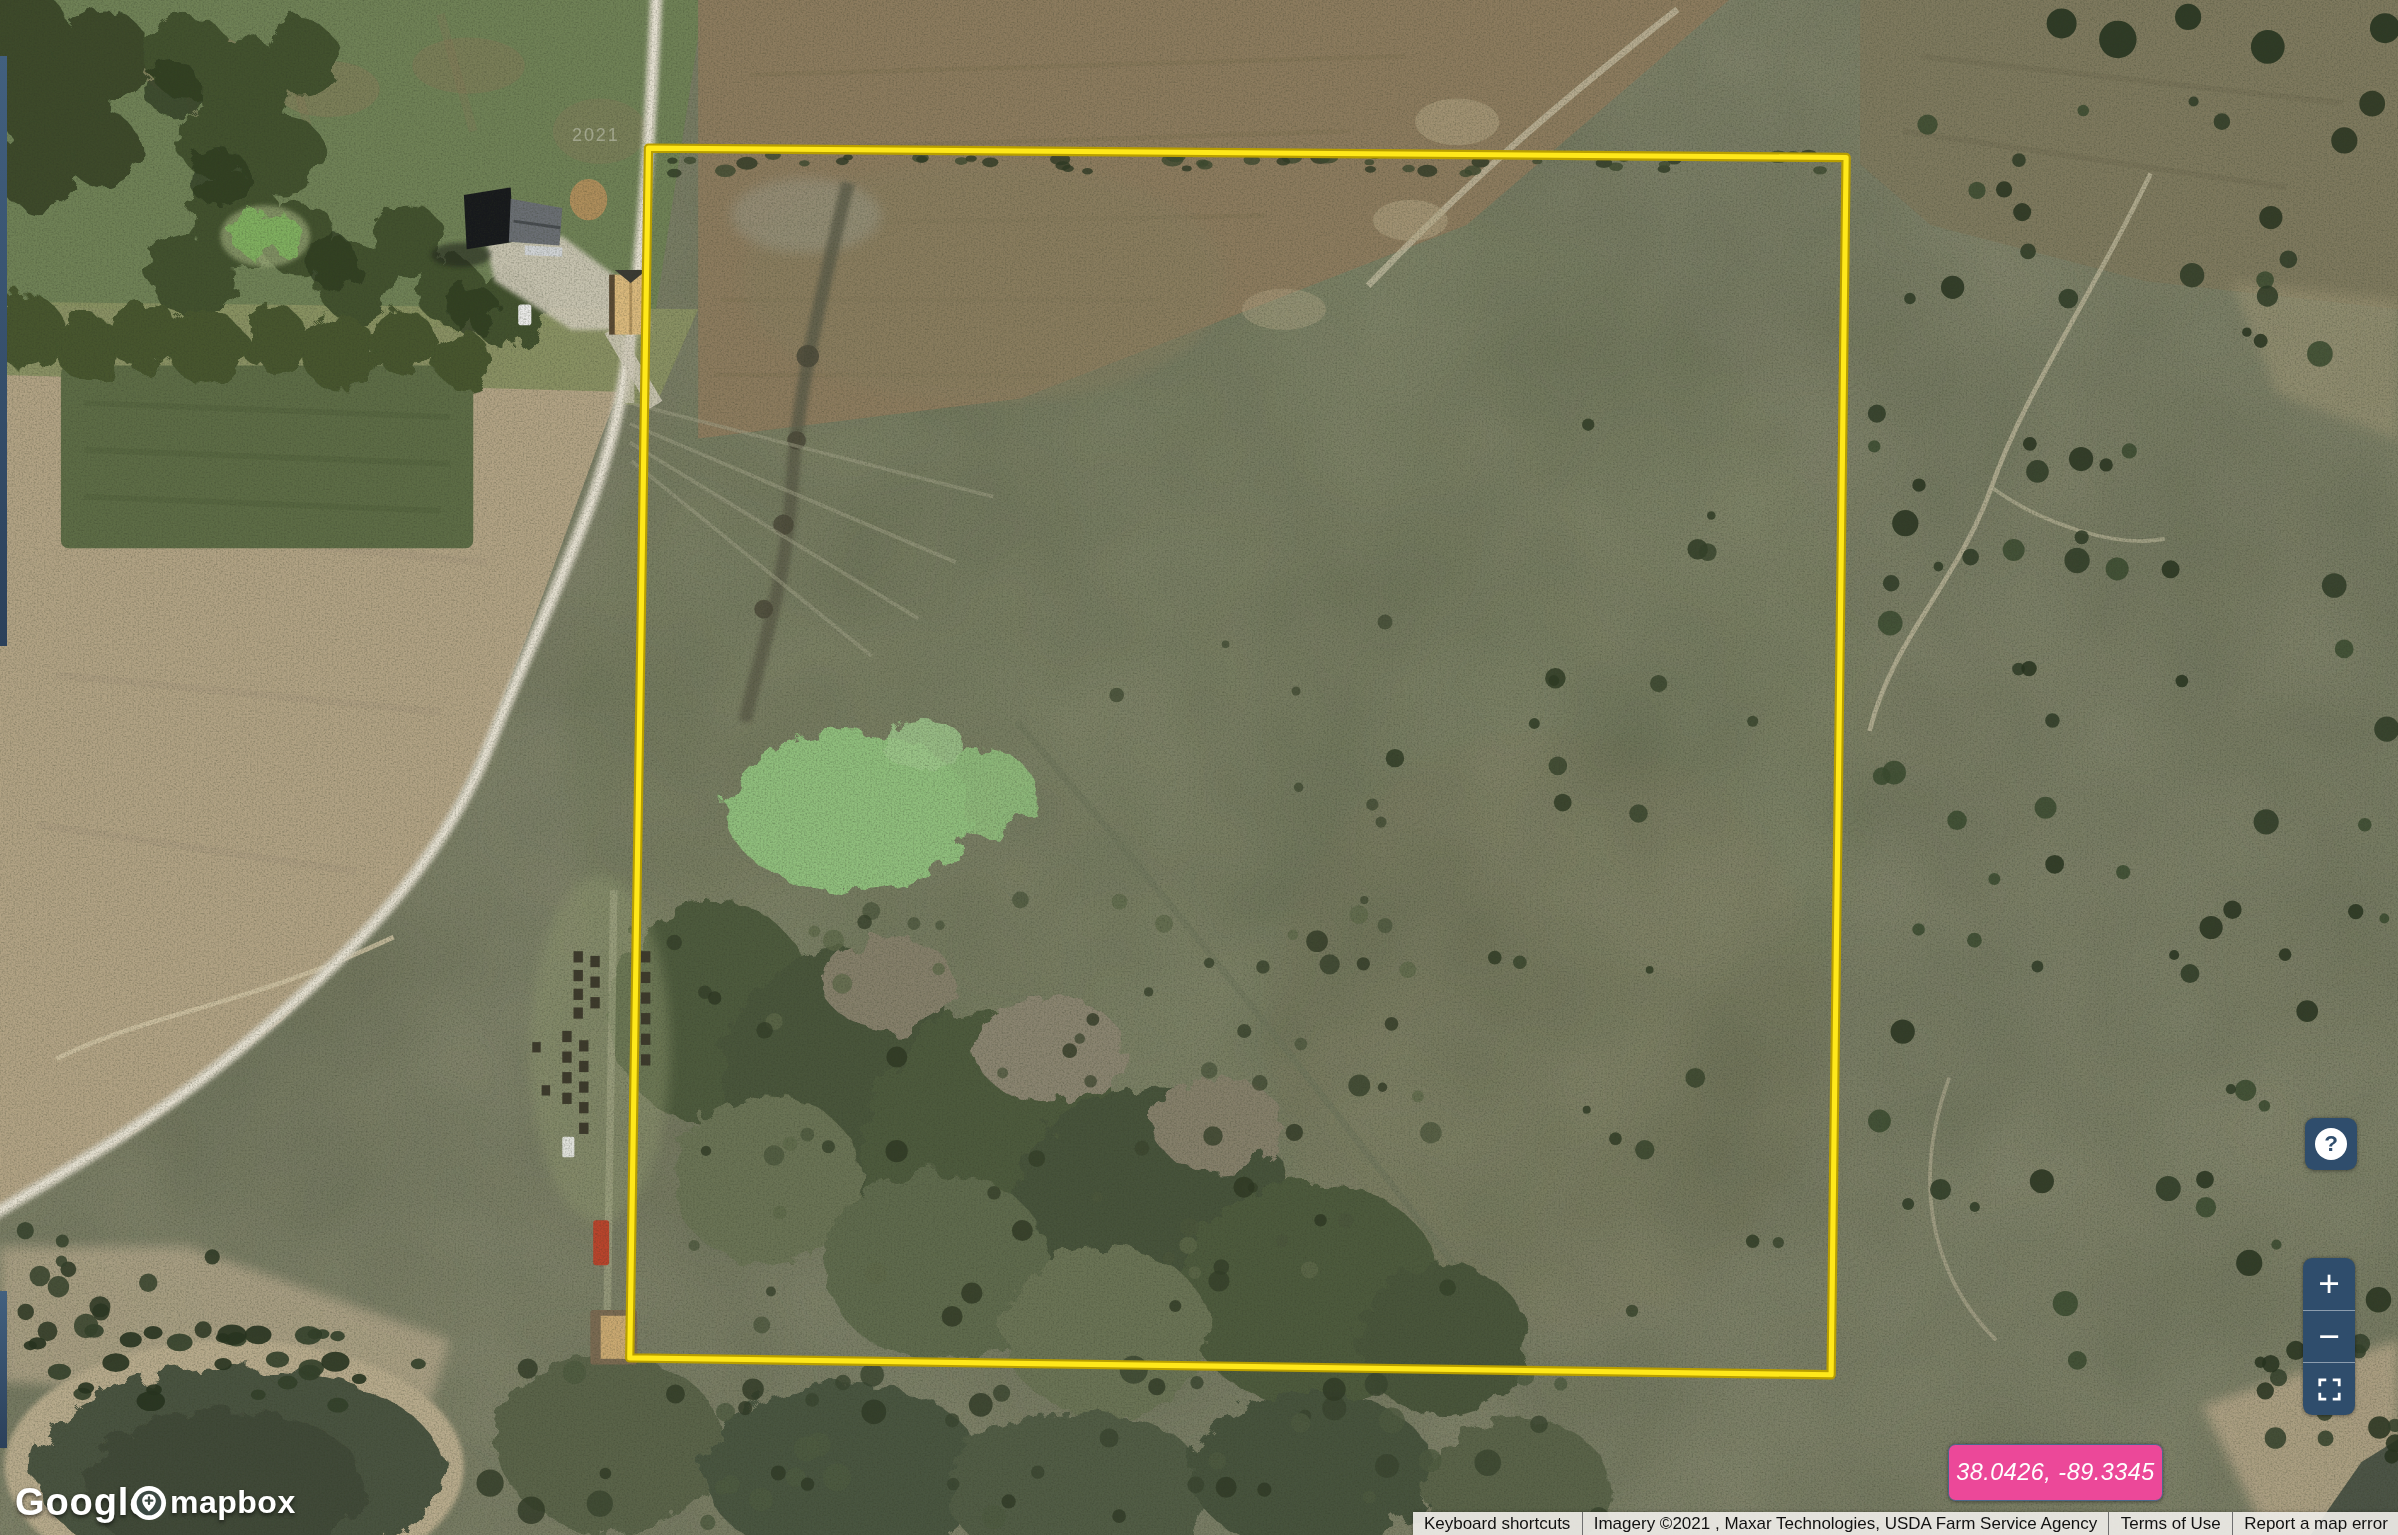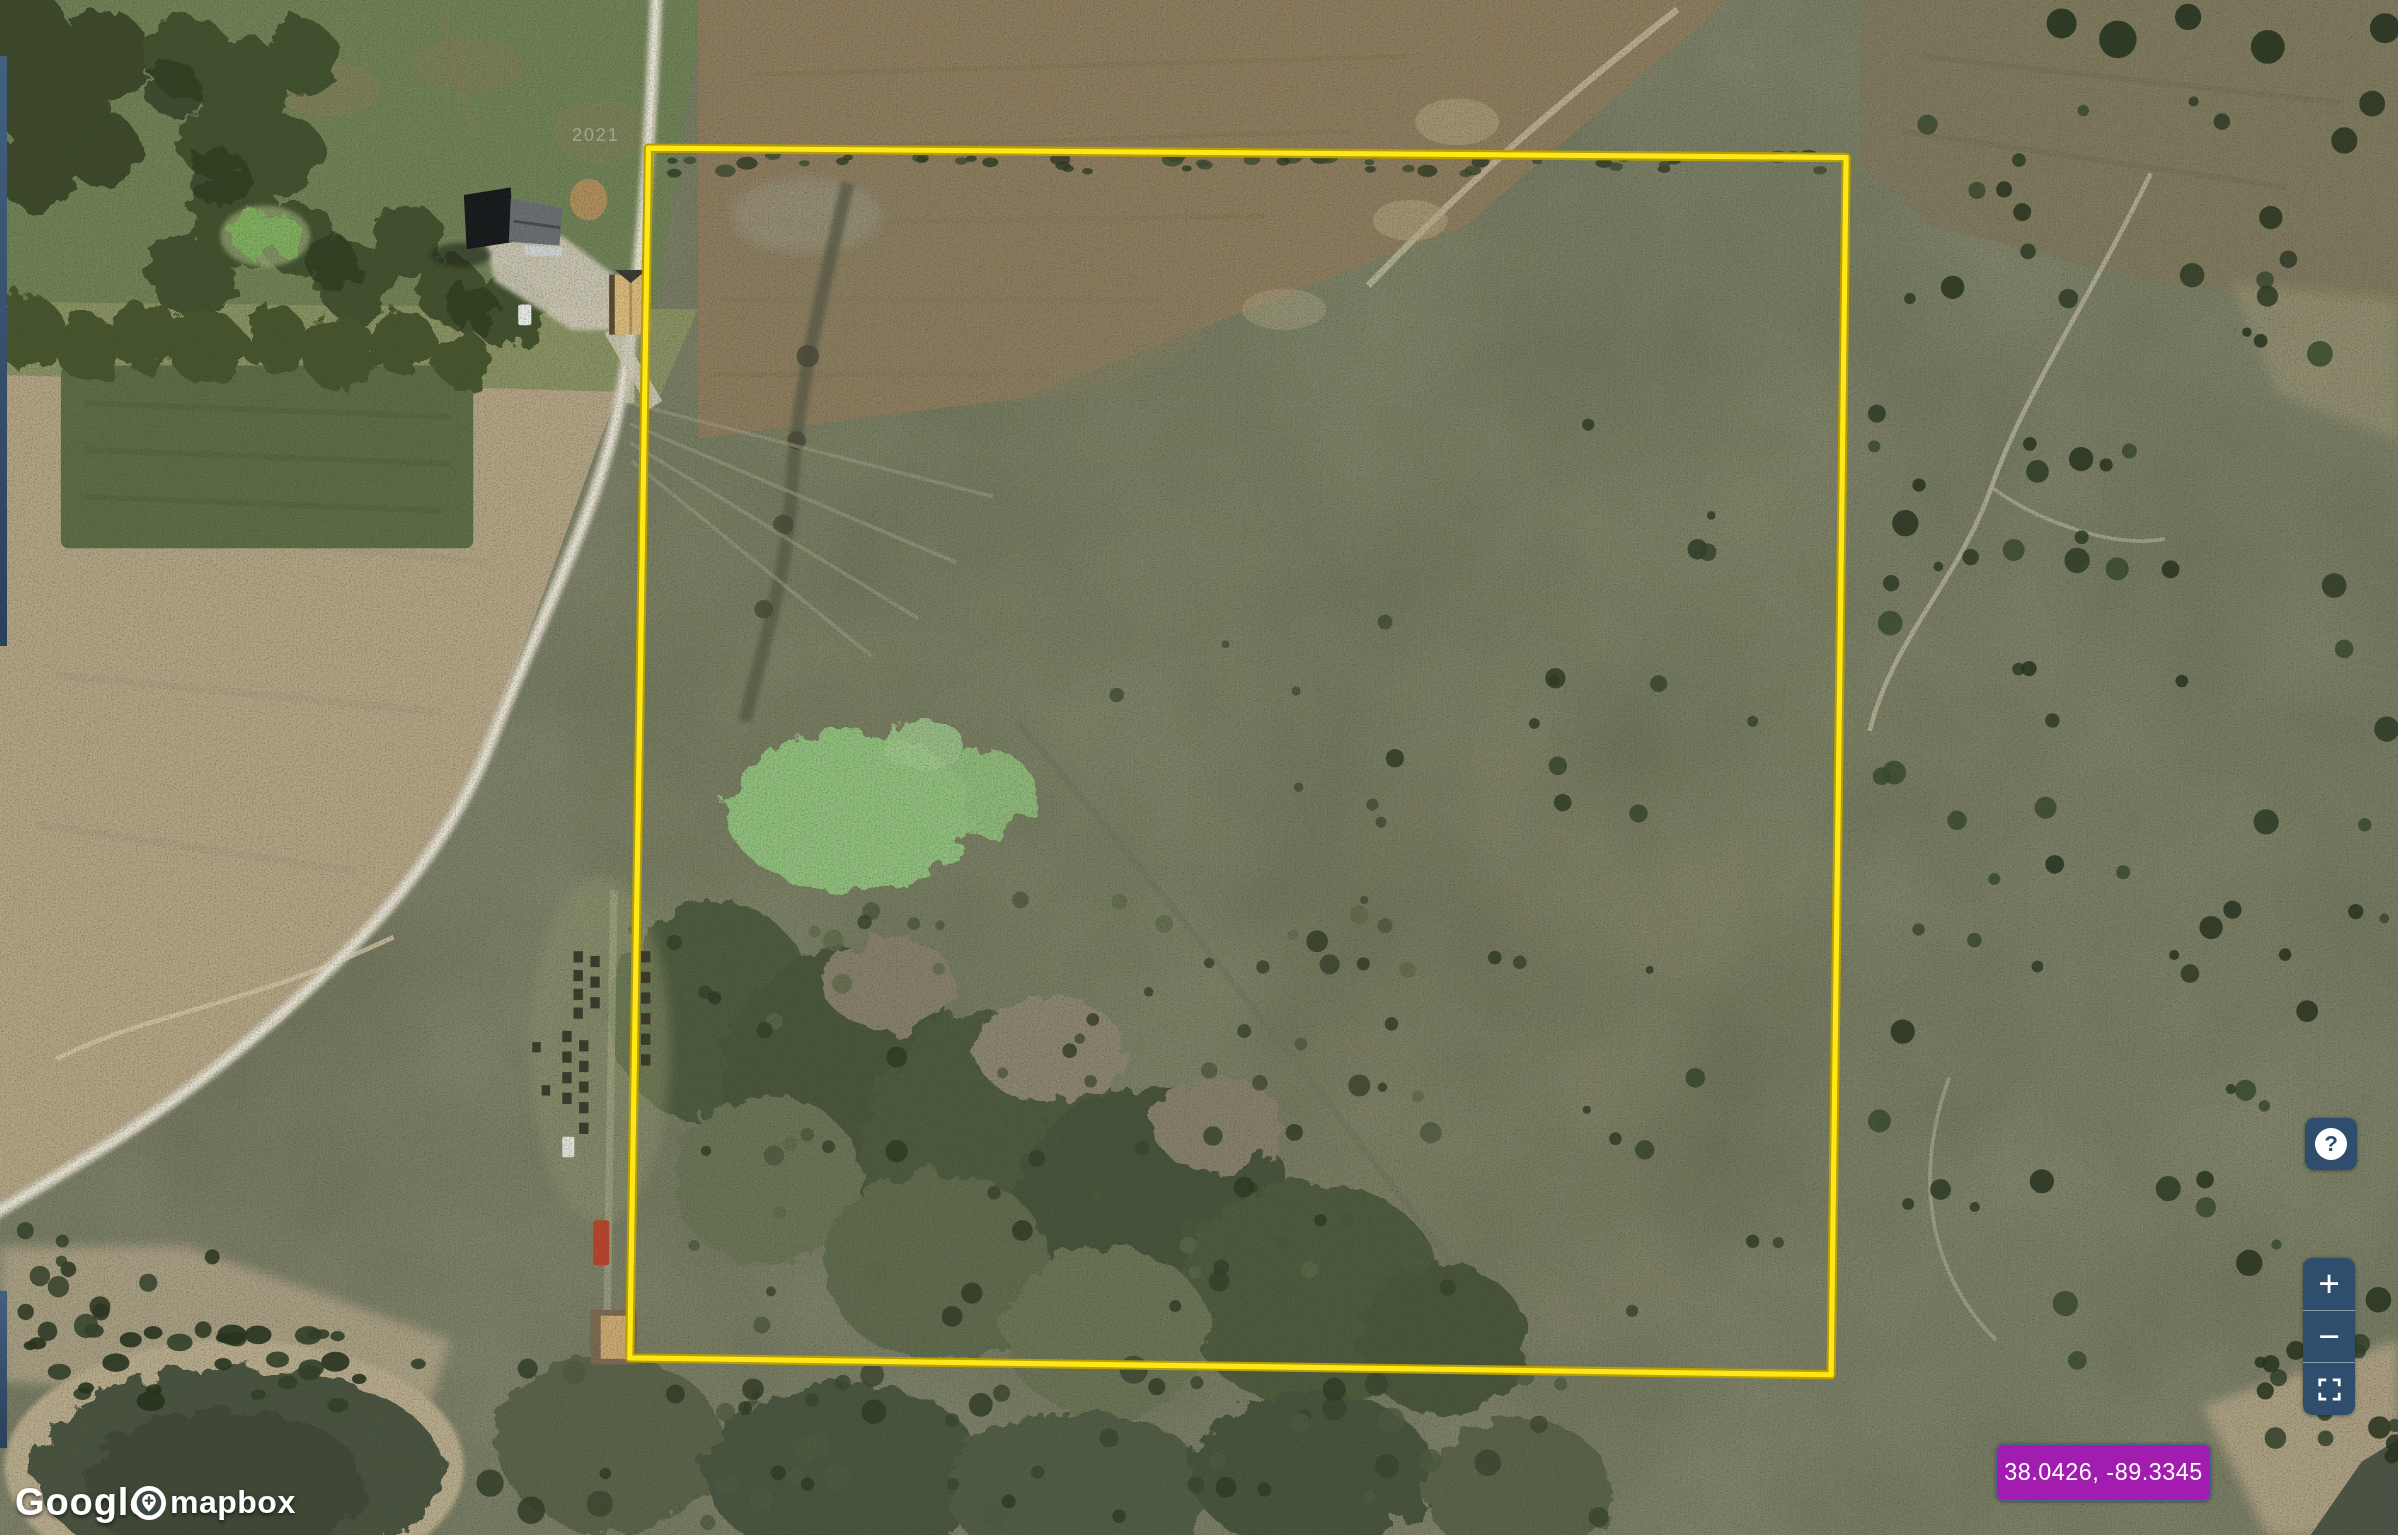--- a/index.html
+++ b/index.html
@@ -34,25 +34,25 @@
         align-items:center;justify-content:center;cursor:pointer;}
   #help .qcirc{width:32px;height:32px;border-radius:50%;background:#fff;
         color:#2f4d6c;font-weight:700;font-size:22.5px;display:flex;
         align-items:center;justify-content:center;}
   #zoomstack{left:2303px;top:1258px;width:52px;height:157px;display:flex;
         flex-direction:column;}
   .zbtn{flex:1;display:flex;align-items:center;justify-content:center;
         color:#fff;font-size:37px;font-weight:400;cursor:pointer;line-height:1;}
   .zbtn + .zbtn{border-top:0.9px solid rgba(255,255,255,.45);}
 
-  #coords{position:absolute;left:1996px;top:1444px;width:213px;height:55px;
-          background:#a21caf;border:0.9px solid #4a6889;border-radius:7.5px;
+  #coords{position:absolute;left:1948px;top:1444px;width:213px;height:55px;
+          background:#ec4899;border:0.9px solid #4a6889;border-radius:7.5px;
           color:#fff;font-size:23.4px;display:flex;align-items:center;
           justify-content:center;letter-spacing:0.5px;
-          box-shadow:0 0.9px 3.7px rgba(0,0,0,.4);}
+          box-shadow:0 0.9px 3.7px rgba(0,0,0,.4);font-style:italic;}
 
   #imgyear{position:absolute;left:572px;top:125px;color:rgba(255,255,255,.32);
           font-size:18px;letter-spacing:1.9px;}
 </style>
 </head>
 <body>
 
 <div id="stage">
 
   <svg id="scene" viewBox="0 0 2560 1639">
@@ -681,20 +681,26 @@
       <svg width="36" height="36" viewBox="0 0 38 38">
         <circle cx="19" cy="19" r="18" fill="#fff"></circle>
         <circle cx="19" cy="19" r="13" fill="#3c4a44"></circle>
         <path d="M19,9.5 c-4.2,0 -7.2,3 -7.2,7.2 0,5.2 7.2,11.3 7.2,11.3 s7.2,-6.1 7.2,-11.3 c0,-4.2 -3,-7.2 -7.2,-7.2 z" fill="#fff"></path>
         <path d="M19,13 v7 M15.5,16.5 h7" stroke="#3c4a44" stroke-width="2.4" stroke-linecap="round"></path>
       </svg>
     </span>
     <span class="mtext">mapbox</span>
   </div>
 
+  <div id="attrbar">
+    <span class="attr-seg attr-link">Keyboard shortcuts</span>
+    <span class="attr-seg">Imagery ©2021 , Maxar Technologies, USDA Farm Service Agency</span>
+    <span class="attr-seg attr-link">Terms of Use</span>
+    <span class="attr-seg attr-link">Report a map error</span>
+  </div>
 
   <div id="coords">38.0426, -89.3345</div>
 
   <div class="ctl" id="help">
     <div class="qcirc">?</div>
   </div>
 
   <div class="ctl" id="zoomstack">
     <div class="zbtn">+</div>
     <div class="zbtn">−</div>

